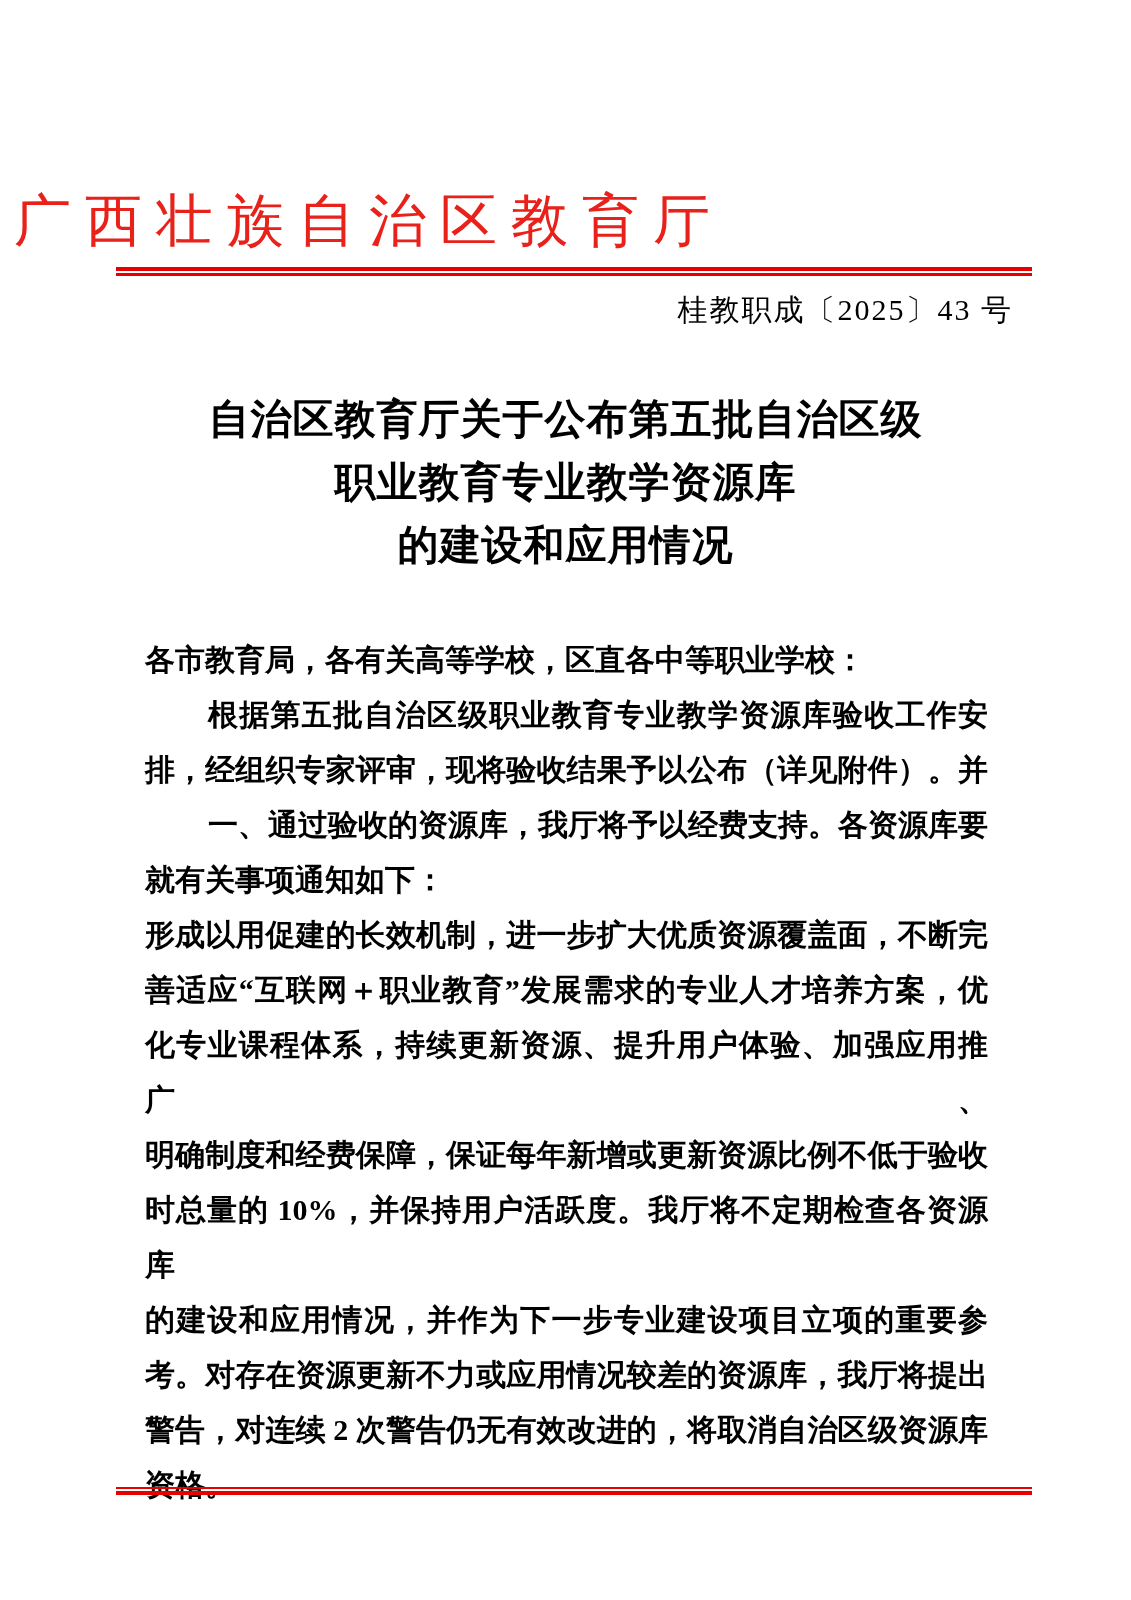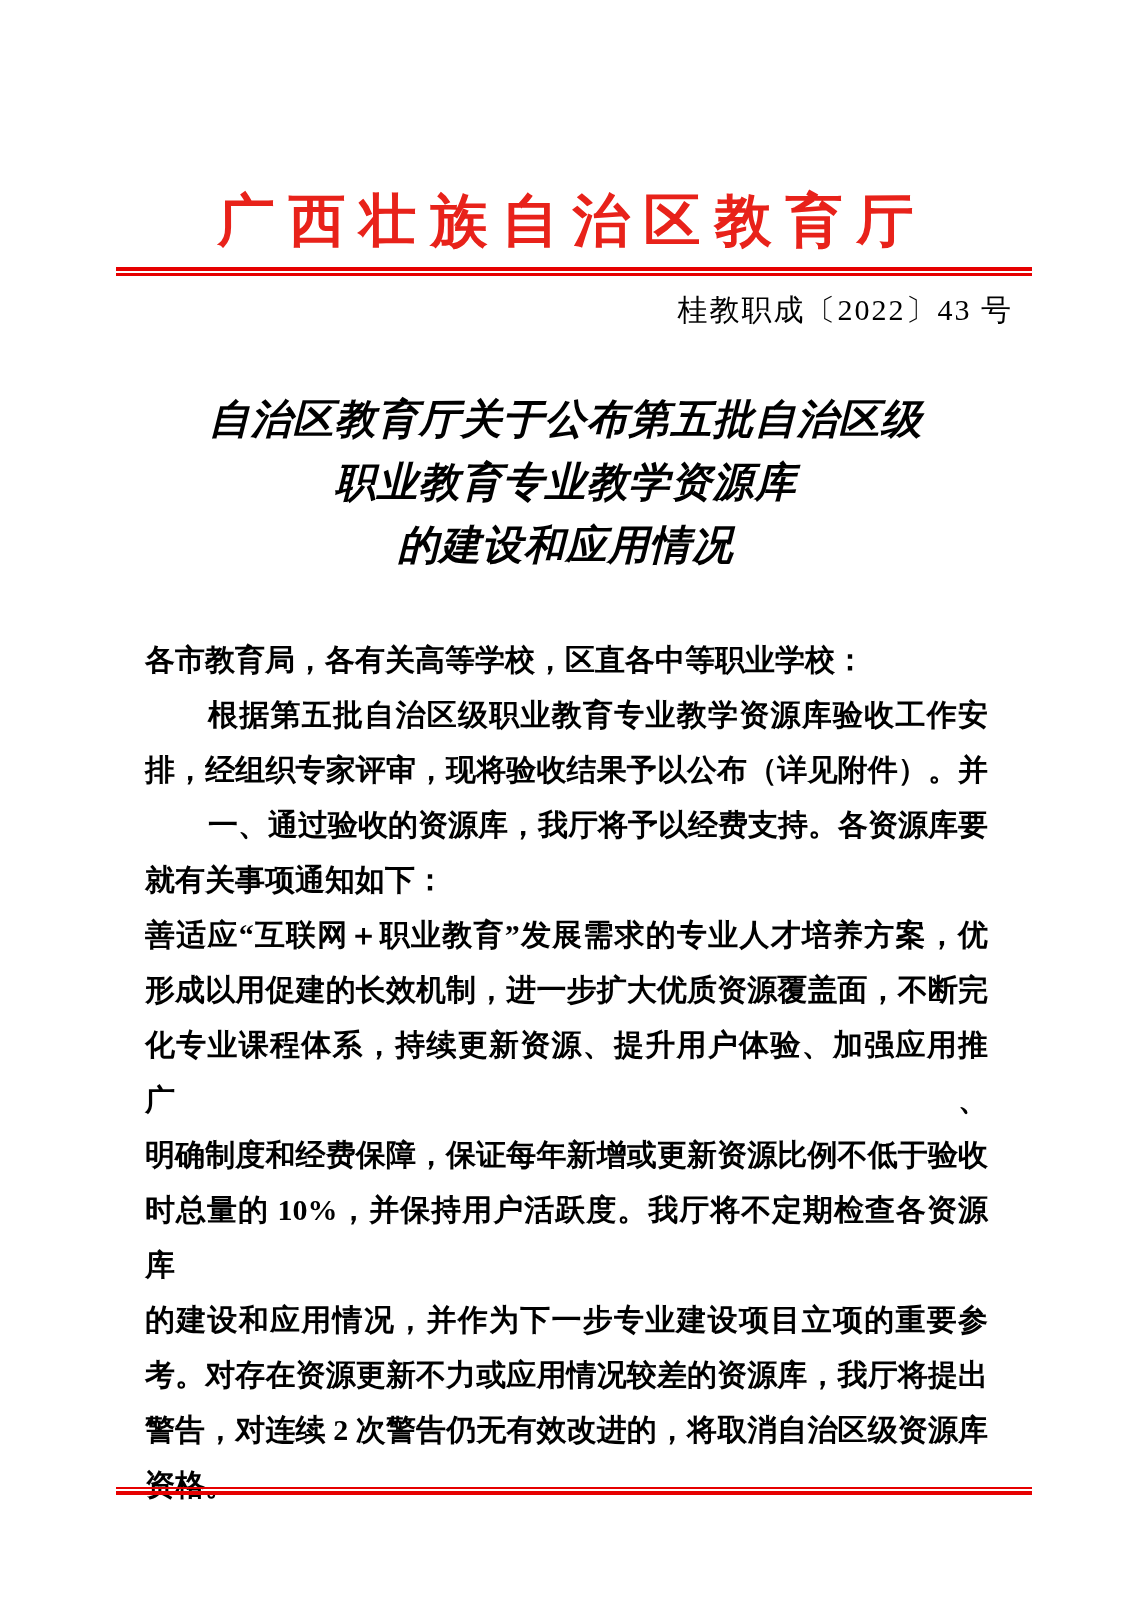--- a/index.html
+++ b/index.html
@@ -11,23 +11,23 @@
     overflow: hidden;
     font-family: "Liberation Serif", "DejaVu Serif", serif;
     color: #000000;
   }
   
   .agency-name {
     position: absolute;
     top: 186px;
     left: 0;
     width: 100%;
-    text-align: center;
+    text-align: left;
     font-family: "Liberation Serif", "DejaVu Serif", serif;
-    font-weight: bold;
+    font-weight: normal;
     font-size: 57px;
     line-height: 70px;
     letter-spacing: 14px;
     padding-left: 14px;
     box-sizing: border-box;
     color: #e8221a;
     white-space: nowrap;
   }
   
   .sep { position: absolute; left: 116px; width: 916px; }
@@ -53,21 +53,20 @@
     top: 388px;
     left: 0;
     width: 100%;
     text-align: center;
     font-family: "Liberation Sans", "DejaVu Sans", sans-serif;
     font-weight: bold;
     font-size: 41px;
     line-height: 63px;
     letter-spacing: 1px;
     color: #000000;
-    font-style: italic;
   }
   
   .body-text {
     position: absolute;
     top: 632px;
     left: 145px;
     width: 843px;
     font-size: 30px;
     line-height: 55px;
     letter-spacing: 0;
@@ -92,36 +91,36 @@
 <div class="page">
 
   <div class="agency-name">广西壮族自治区教育厅</div>
 
   <div class="sep sep-top">
     <div class="rule-thick"></div>
     <div class="rule-gap"></div>
     <div class="rule-thin-top"></div>
   </div>
 
-  <div class="doc-number">桂教职成〔2022〕43 号</div>
+  <div class="doc-number">桂教职成〔2025〕43 号</div>
 
   <div class="doc-title">
     <div>自治区教育厅关于公布第五批自治区级</div>
     <div>职业教育专业教学资源库</div>
     <div>的建设和应用情况</div>
   </div>
 
   <div class="body-text">
       <div class="body-line">各市教育局，各有关高等学校，区直各中等职业学校：</div>
       <div class="body-line indent justify">根据第五批自治区级职业教育专业教学资源库验收工作安</div>
       <div class="body-line justify">排，经组织专家评审，现将验收结果予以公布（详见附件）。并</div>
       <div class="body-line indent justify">一、通过验收的资源库，我厅将予以经费支持。各资源库要</div>
       <div class="body-line">就有关事项通知如下：</div>
+      <div class="body-line justify">形成以用促建的长效机制，进一步扩大优质资源覆盖面，不断完</div>
       <div class="body-line justify">善适应“互联网＋职业教育”发展需求的专业人才培养方案，优</div>
-      <div class="body-line justify">形成以用促建的长效机制，进一步扩大优质资源覆盖面，不断完</div>
       <div class="body-line justify">化专业课程体系，持续更新资源、提升用户体验、加强应用推广、</div>
       <div class="body-line justify">明确制度和经费保障，保证每年新增或更新资源比例不低于验收</div>
       <div class="body-line justify">时总量的 10%，并保持用户活跃度。我厅将不定期检查各资源库</div>
       <div class="body-line justify">的建设和应用情况，并作为下一步专业建设项目立项的重要参</div>
       <div class="body-line justify">考。对存在资源更新不力或应用情况较差的资源库，我厅将提出</div>
       <div class="body-line justify">警告，对连续 2 次警告仍无有效改进的，将取消自治区级资源库</div>
       <div class="body-line">资格。</div>
     </div>
 
   <div class="sep sep-bottom">

